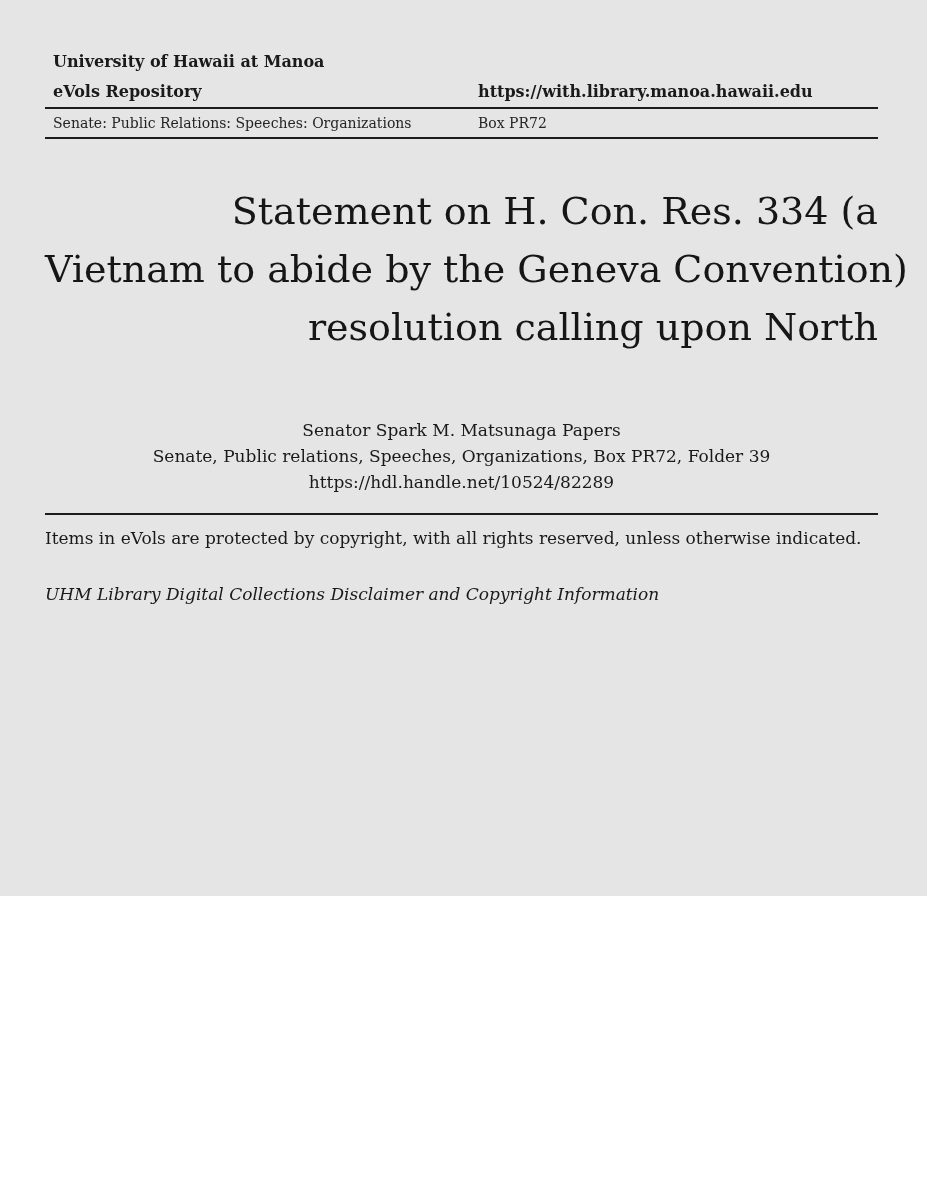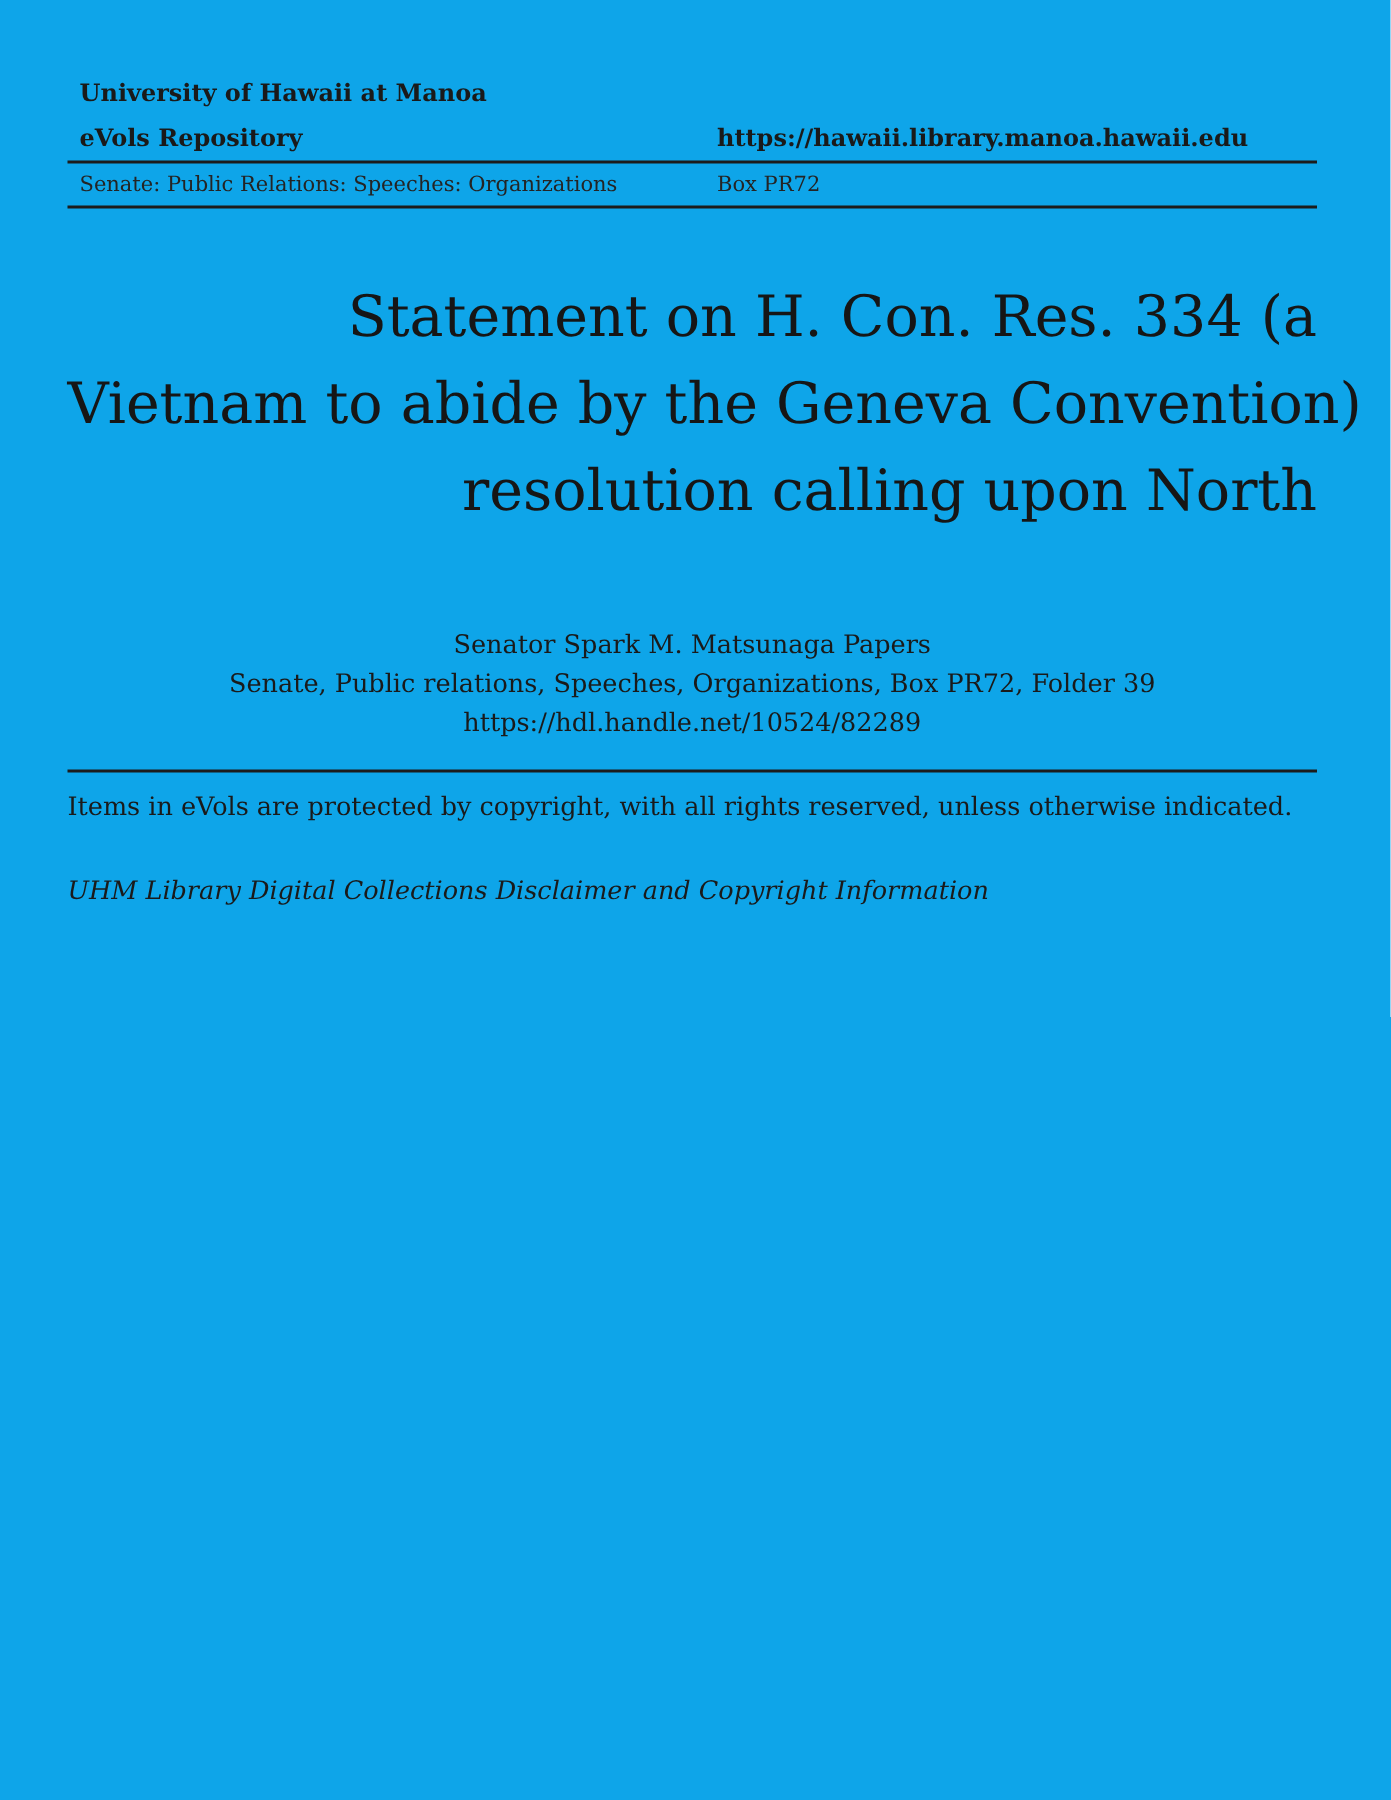--- a/index.html
+++ b/index.html
@@ -4,22 +4,22 @@
 <style>
   * { margin: 0; padding: 0; box-sizing: border-box; }
   html, body {
     background: #ffffff;
     font-family: "DejaVu Serif", serif;
     color: #1a1a1a;
   }
   .page {
     position: relative;
     width: 927px;
-    height: 1200px;
-    background: #0ea5e9;
+    height: 896px;
+    background: #e5e5e5;
     overflow: hidden;
   }
   .content {
     margin-left: 45px;
     width: 833px;
     padding-top: 47px;
   }
   
   .hdr-row {
     display: grid;
@@ -86,21 +86,21 @@
 <div class="page">
   <div class="content">
 
     <div>
       <div class="hdr-row bold">
         <div class="cell">University of Hawaii at Manoa</div>
       </div>
       <div class="hdr-row bold">
         <div class="cell">eVols Repository</div>
         <div class="cell">
-          <a class="plain">https://hawaii.library.manoa.hawaii.edu</a>
+          <a class="plain">https://with.library.manoa.hawaii.edu</a>
         </div>
       </div>
       <div class="rule"></div>
       <div class="hdr-row sub">
         <div class="cell">Senate: Public Relations: Speeches: Organizations</div>
         <div class="cell">Box PR72</div>
       </div>
       <div class="rule"></div>
     </div>
 

